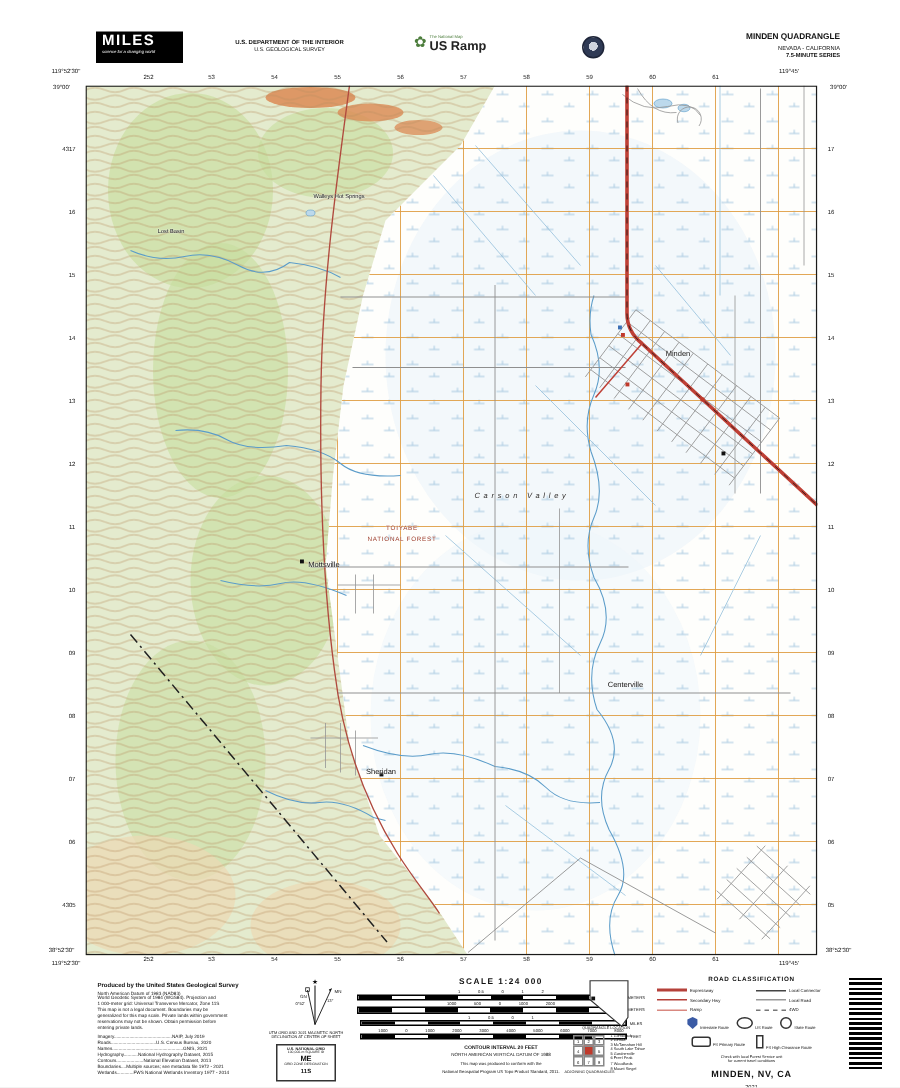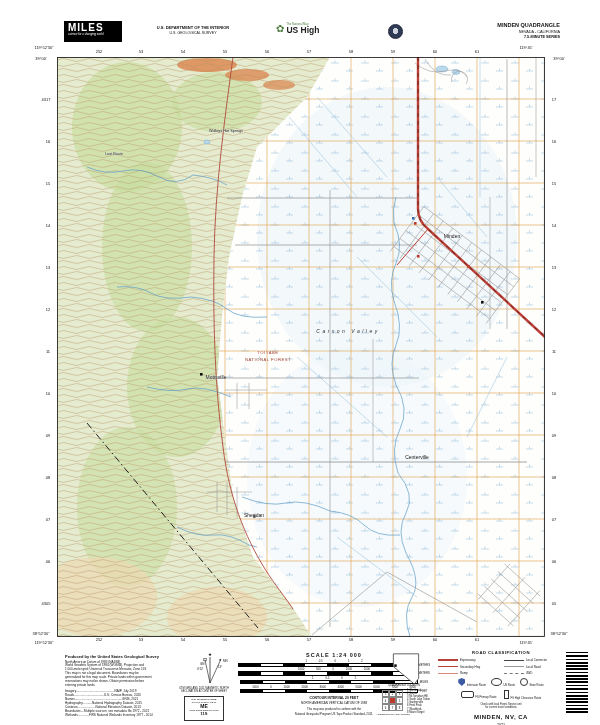--- a/index.html
+++ b/index.html
@@ -122,21 +122,21 @@
     <div class="usgs-tag">science for a changing world</div>
   </div>
   <div class="abs dept">
     <div class="dept-1">U.S. DEPARTMENT OF THE INTERIOR</div>
     <div class="dept-2">U.S. GEOLOGICAL SURVEY</div>
   </div>
   <div class="abs ustopo">
     <span class="ustopo-ico">✿</span>
     <span>
       <div class="ustopo-tag">The National Map</div>
-      <div class="ustopo-word">US High</div>
+      <div class="ustopo-word">US Ramp</div>
     </span>
   </div>
   <div class="abs seal"></div>
   <div class="abs quad">
     <div class="quad-1">MINDEN QUADRANGLE</div>
     <div class="quad-2">NEVADA - CALIFORNIA</div>
     <div class="quad-3">7.5-MINUTE SERIES</div>
   </div>
 
   <div class="abs map">

